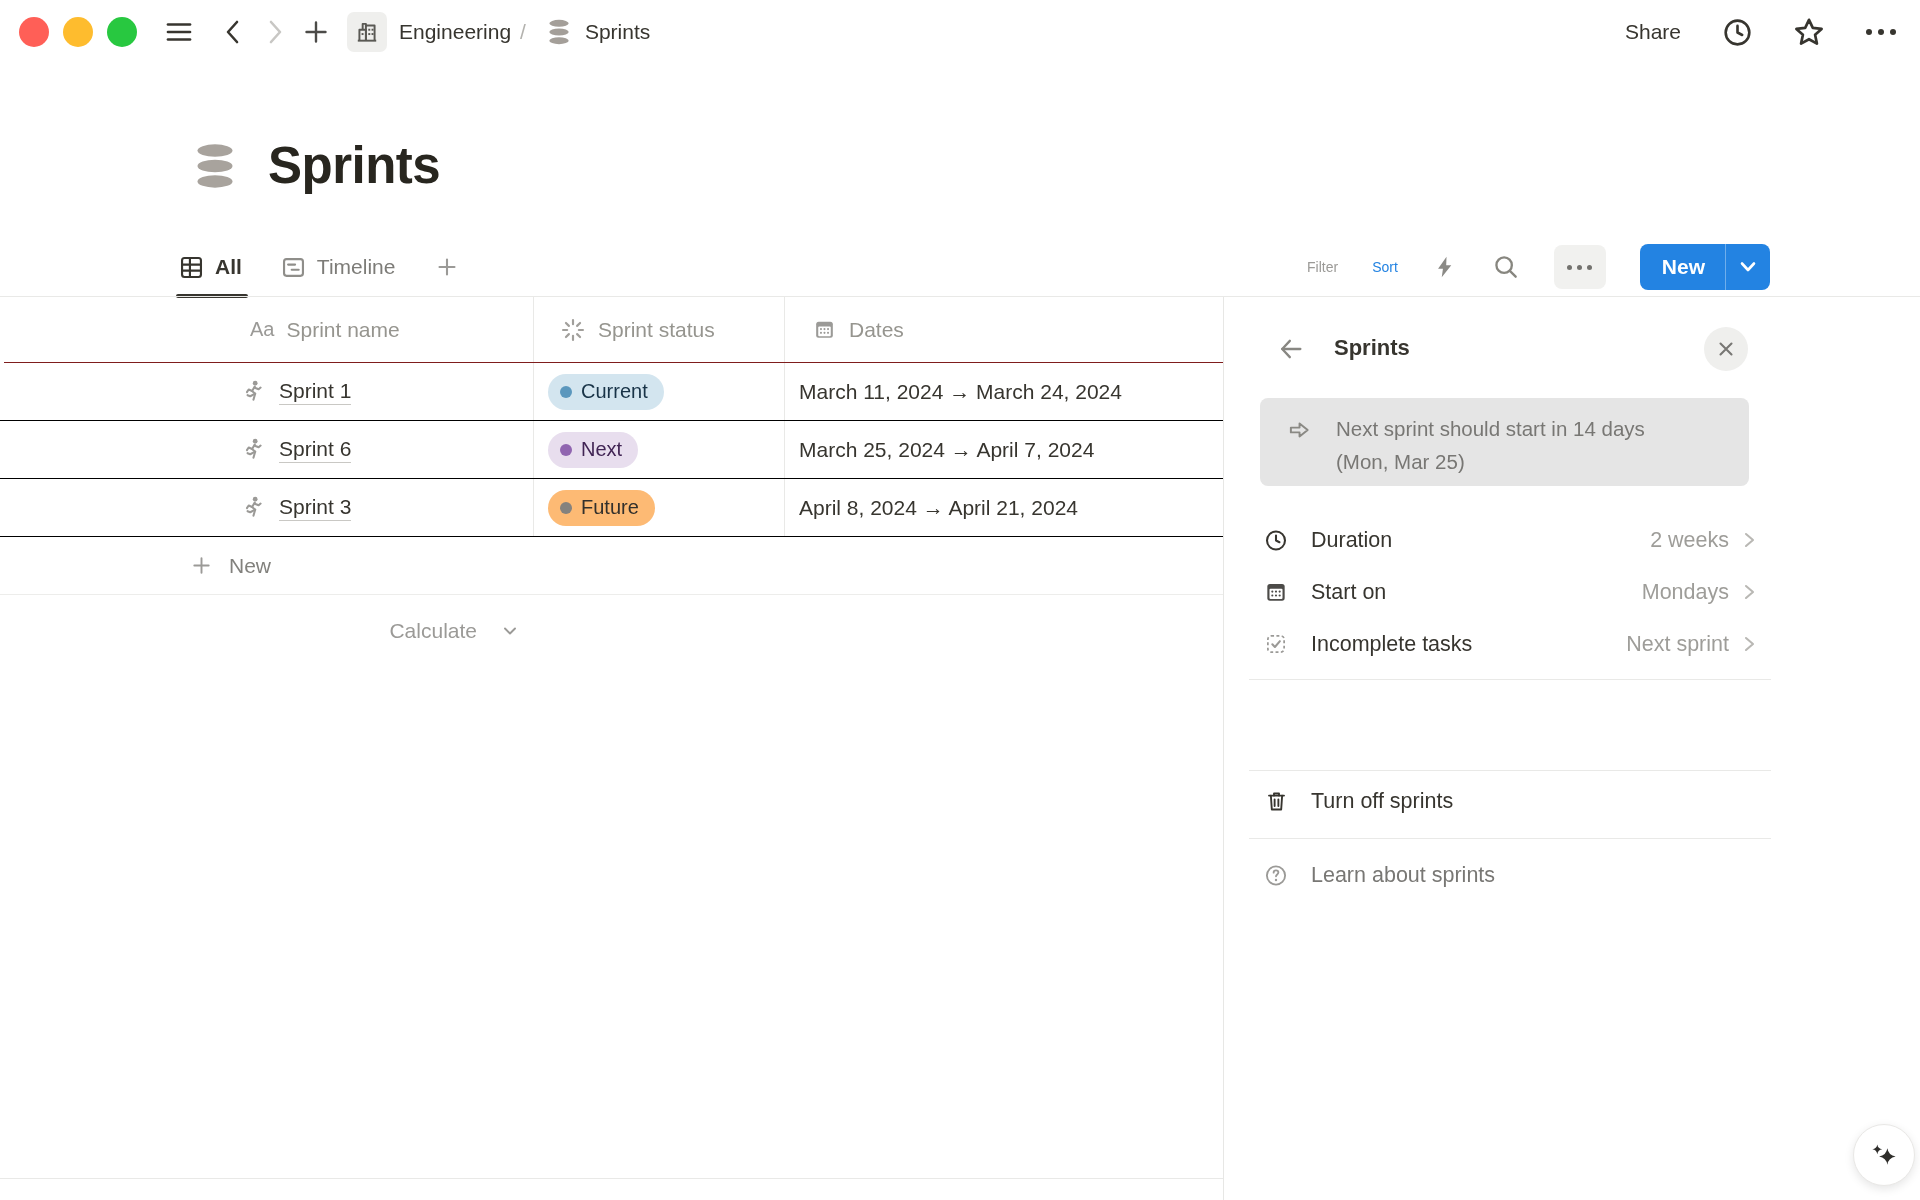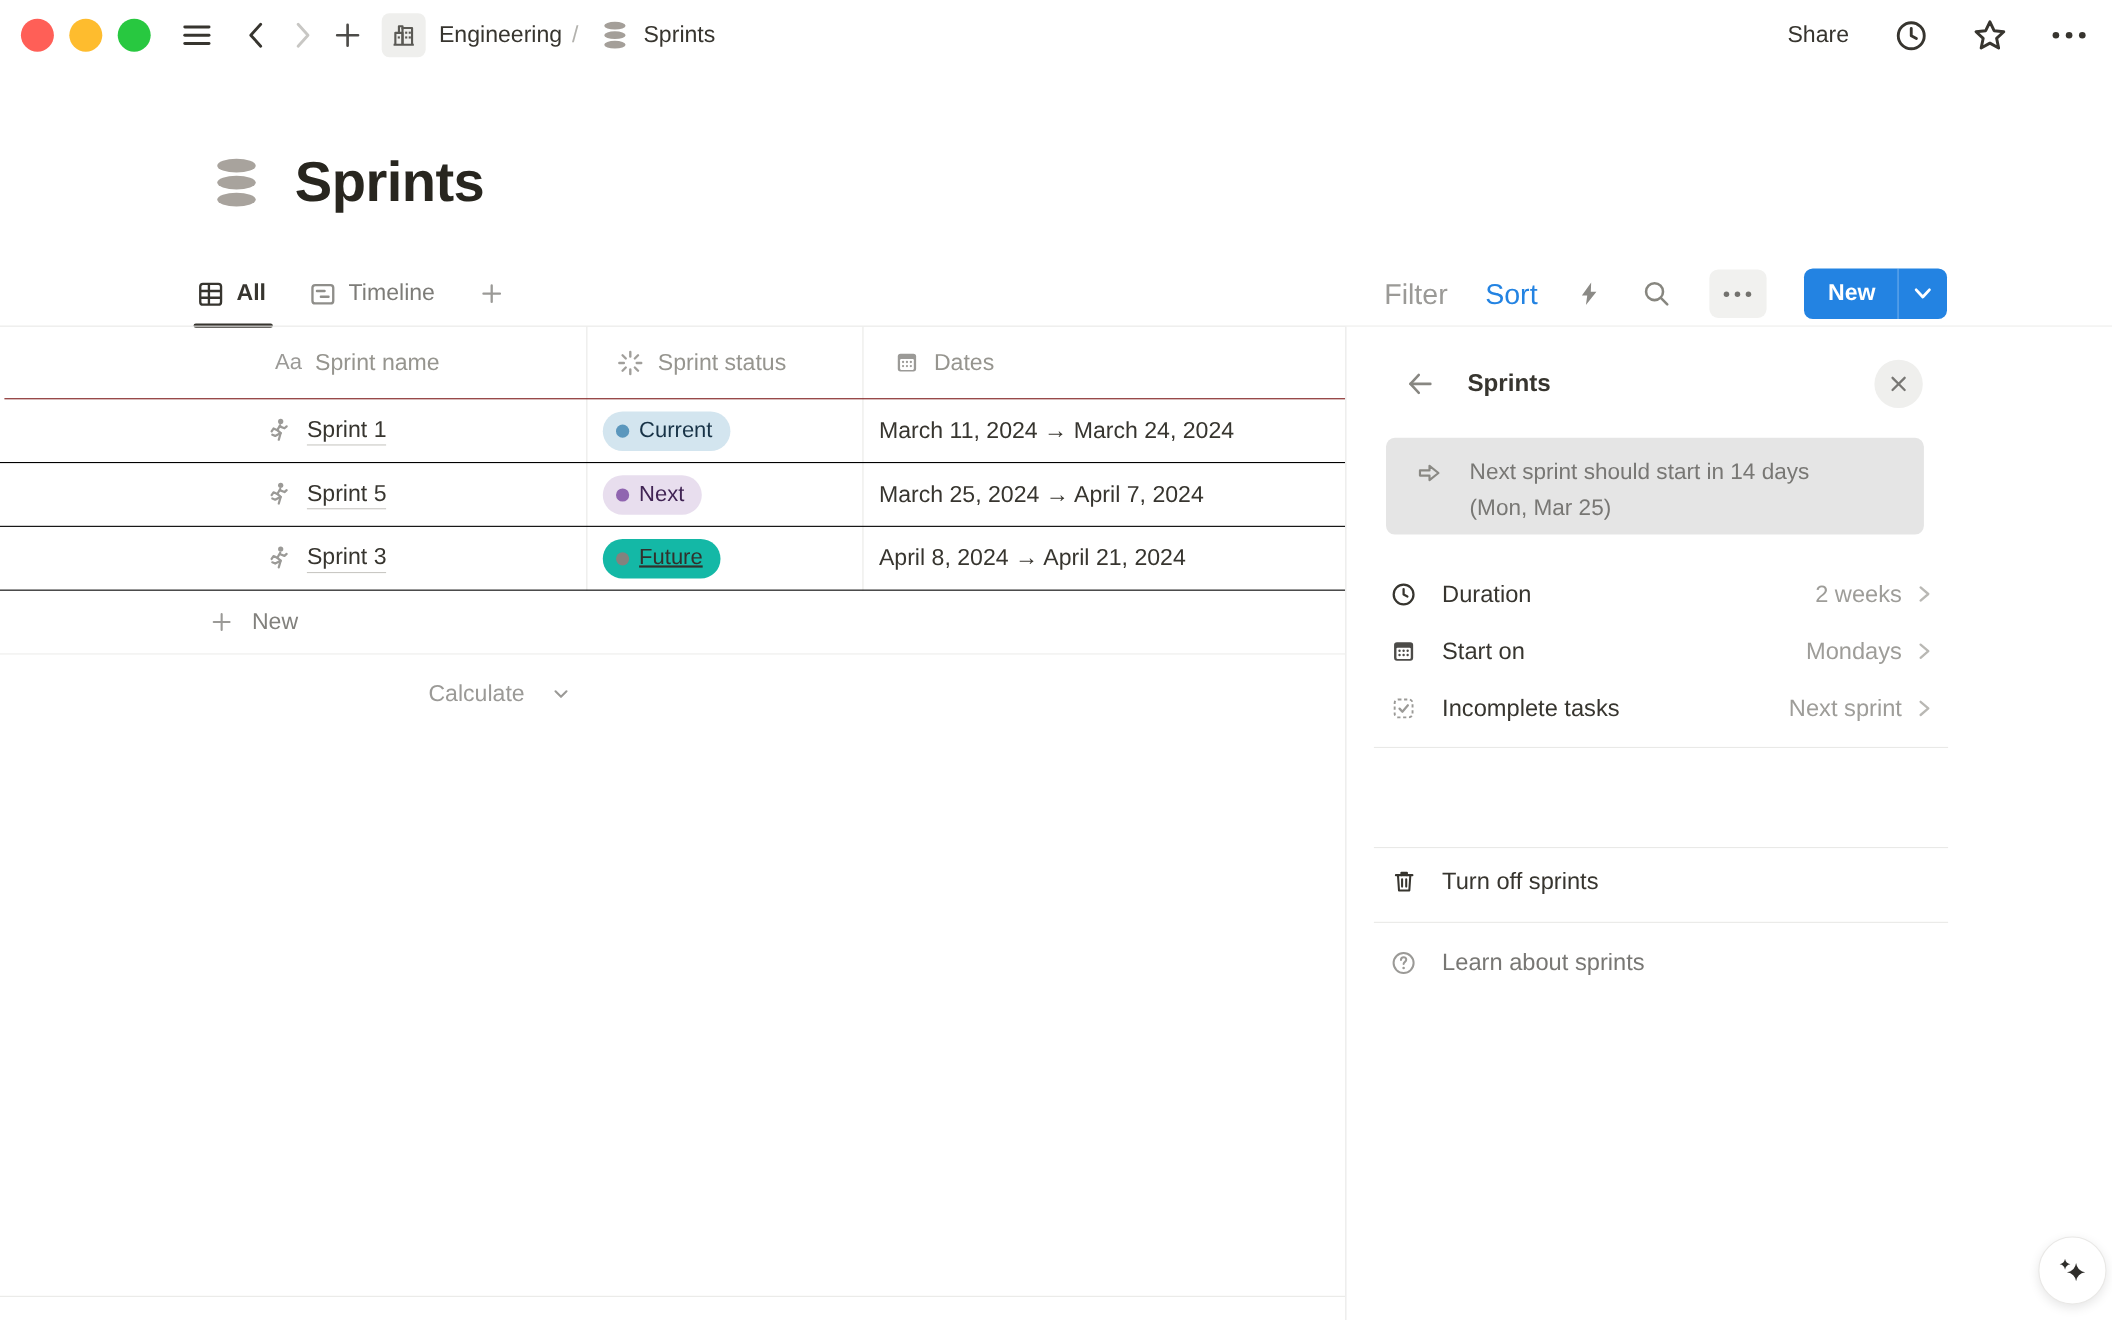--- a/index.html
+++ b/index.html
@@ -37,21 +37,21 @@
     display:flex; align-items:center; }
   .tabs{ display:flex; align-items:center; height:100%; }
   .tab{ display:flex; align-items:center; gap:10px; font-size:21px; height:100%;
     position:relative; margin-right:38px; cursor:default;}
   .tab.active{ font-weight:600; color:#37352f; }
   .tab.active .tab-underline{ position:absolute; left:-2px; right:-6px; bottom:-2px;
     height:4px; background:#37352f; border-radius:2px; }
   .tab.inactive{ color:#7d7c78; }
   .tab-add{ color:#9b9a97; margin-left:2px; }
   .toolbar-right{ margin-left:auto; display:flex; align-items:center; gap:34px; }
-  .tb-label{ font-size:26px; color:#9b9a97; }
+  .tb-label{ font-size:14px; color:#9b9a97; }
   .tb-label.sort{ color:#2383e2; }
   .more-chip{ width:52px; height:44px; background:#f1f1ef; border-radius:8px;
     display:flex; align-items:center; justify-content:center; gap:5px; }
   .dot{ width:5px; height:5px; border-radius:50%; background:#73726e; }
   .new-btn{ height:46px; background:#2383e2; border-radius:8px; display:flex;
     align-items:center; color:#fff; overflow:hidden; }
   .new-btn .label{ font-size:21px; font-weight:600; padding:0 20px 0 22px; }
   .new-btn .split{ width:1px; align-self:stretch; background:rgba(255,255,255,.35); }
   .new-btn .dd{ width:44px; display:flex; align-items:center; justify-content:center; }
   .rule-full{ position:absolute; top:296px; left:0; width:1920px; height:1px; background:#e9e9e7; }
@@ -65,21 +65,21 @@
   .trow{ position:absolute; left:0; right:0; height:58px; border-bottom:1px solid #000000; }
   .cell-name{ position:absolute; left:240px; top:0; height:100%; display:flex; align-items:center; gap:13px; }
   .name-link{ font-size:21px; font-weight:500; color:#37352f;
     border-bottom:1.5px solid #c9c8c4; padding-bottom:1px; cursor:default; }
   .cell-status{ position:absolute; left:548px; top:0; height:100%; display:flex; align-items:center; }
   .badge{ display:flex; align-items:center; gap:9px; height:36px; padding:0 16px 0 12px;
     border-radius:18px; font-size:20px; }
   .badge .bdot{ width:12px; height:12px; border-radius:50%; }
   .badge.blue{ background:#d3e5ef; color:#183347; } .badge.blue .bdot{ background:#5b97bd; }
   .badge.purple{ background:#e8deee; color:#412454; } .badge.purple .bdot{ background:#9065b0; }
-  .badge.gray{ background:#14b8a6; color:#32302c;text-decoration:underline; } .badge.gray .bdot{ background:#84827e; }
+  .badge.gray{ background:#fdba74; color:#32302c; } .badge.gray .bdot{ background:#84827e; }
   .cell-dates{ position:absolute; left:799px; top:0; height:100%; display:flex; align-items:center;
     font-size:21px; color:#37352f; white-space:nowrap; }
   .new-row{ position:absolute; top:240px; left:0; right:0; height:58px; border-bottom:1px solid #ededeb;
     display:flex; align-items:center; gap:16px; padding-left:190px; color:#82817d; font-size:21px; cursor:default;}
   .calc-row{ position:absolute; top:299px; left:0; width:533px; height:70px;
     display:flex; align-items:center; justify-content:flex-end; padding-right:14px;
     color:#9b9a97; font-size:21px; gap:24px; }
   .bottom-rule{ position:absolute; top:1178px; left:0; width:1223px; height:1px; background:#e9e9e7; }
 
   
@@ -338,21 +338,21 @@
     <div class="cell-name">
       <svg width="26" height="27" viewBox="0 0 24 24">
           <circle cx="14" cy="4.3" r="2.2" fill="#9b9a97"></circle>
           <g fill="none" stroke="#9b9a97" stroke-width="1.9" stroke-linecap="round" stroke-linejoin="round">
             <path d="M13.6 7.4 L11.2 11.6 L14 14 L12.4 19.6"></path>
             <path d="M11.2 11.6 L8 10.2 L6.4 12.6"></path>
             <path d="M13.6 8.6 L17.2 10 L19 8.4"></path>
             <path d="M14 14 L9.4 16.4 L7 15.4"></path>
           </g>
         </svg>
-      <span class="name-link">Sprint 5</span>
+      <span class="name-link">Sprint 6</span>
     </div>
     <div class="cell-status">
       <span class="badge purple">
           <span class="bdot"></span>
           <span>Next</span>
         </span>
     </div>
     <div class="cell-dates">March 25, 2024 → April 7, 2024</div>
   </div>
 

